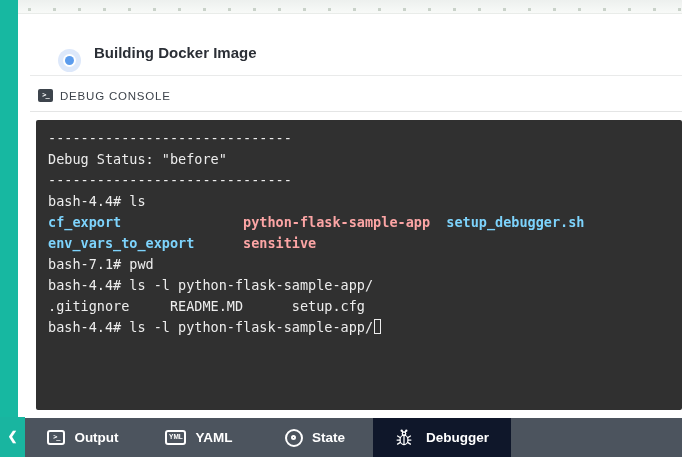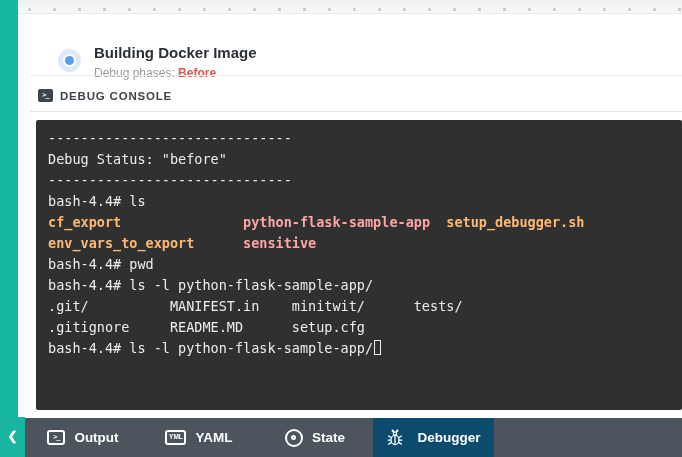--- a/index.html
+++ b/index.html
@@ -34,36 +34,36 @@
   .divider1 { position:absolute; left:30px; right:0; top:75px; height:1px; background:#e9eaea; }
 
   
   .console-icon {
     position:absolute; left:38px; top:89px; width:15px; height:13px;
     background:#3d444c; border-radius:2px; color:#fff;
     font-family:"DejaVu Sans Mono", monospace; font-size:7px; font-weight:bold;
     line-height:12px; text-align:center; letter-spacing:-1px;
   }
   .console-title {
-    position:absolute; left:60px; top:90px; font-size:11.5px; font-weight:bold;
+    position:absolute; left:60px; top:90px; font-size:11.5px; font-weight:normal;
     letter-spacing:.8px; color:#3d434b;
   }
   .divider2 { position:absolute; left:30px; right:0; top:111px; height:1px; background:#e4e5e5; }
 
   
   .terminal {
     position:absolute; left:36px; top:120px; width:646px; height:290px;
     background:#303030; border-radius:2px; padding:8px 12px; overflow:hidden;
   }
   .term-line {
     font-family:"DejaVu Sans Mono", monospace; font-size:13.5px; line-height:21px;
     color:#ededed; white-space:pre;
   }
   .seg-fg { color:#ededed; }
-  .seg-green { color:#fdba74; font-weight:bold; }
+  .seg-green { color:#7dd3fc; font-weight:bold; }
   .seg-blue { color:#fca5a5; font-weight:bold; }
   .cursor {
     display:inline-block; width:7px; height:15px; border:1px solid #ededed;
     vertical-align:-2px; margin-left:1px;
   }
 
   
   .collapse-btn {
     position:absolute; left:0; top:417px; width:25px; height:40px; background:#19b5a0;
     color:#fff; font-size:12px; font-weight:bold; text-align:center; line-height:38px;
@@ -72,21 +72,21 @@
 
   
   .tabbar {
     position:absolute; left:25px; top:418px; width:657px; height:39px;
     background:#4c545e; display:flex; align-items:stretch;
   }
   .tab {
     width:116px; display:flex; align-items:center; justify-content:center;
     gap:9px; color:#fff; font-size:13.5px; font-weight:600; cursor:pointer;
   }
-  .tab.active { background:#0c4a6e; width:121px;gap:13px; }
+  .tab.active { background:#0f172a; width:138px;gap:13px; }
 
   
   .icon-term {
     width:18px; height:15px; border:2px solid #fff; border-radius:3px;
     font-family:"DejaVu Sans Mono", monospace; font-size:7px; font-weight:bold;
     color:#fff; line-height:10px; text-align:center; letter-spacing:-1px;
   }
   .icon-yaml {
     width:21px; height:15px; border:2px solid #fff; border-radius:3px;
     font-size:6.5px; font-weight:bold; color:#fff; line-height:10px; text-align:center;
@@ -103,42 +103,37 @@
 
 <div class="left-strip"></div>
 <div class="top-band"></div>
 
 <div class="header">
   <div class="step-icon">
     <div class="ring"></div>
     <div class="dot"></div>
   </div>
   <div class="step-title">Building Docker Image</div>
-  <div class="step-sub">
-    <span>Debug phases:</span>
-    <span class="phase">Before</span>
-  </div>
 </div>
 <div class="divider1"></div>
 
 <div class="console-icon">&gt;_</div>
 <div class="console-title">DEBUG CONSOLE</div>
 <div class="divider2"></div>
 
 <div class="terminal">
   <div>
       <div class="term-line"><span class="seg-fg">------------------------------</span></div>
       <div class="term-line"><span class="seg-fg">Debug Status: "before"</span></div>
       <div class="term-line"><span class="seg-fg">------------------------------</span></div>
       <div class="term-line"><span class="seg-fg">bash-4.4# ls</span></div>
       <div class="term-line"><span class="seg-green">cf_export</span><span class="seg-fg">               </span><span class="seg-blue">python-flask-sample-app</span><span class="seg-fg">  </span><span class="seg-green">setup_debugger.sh</span></div>
       <div class="term-line"><span class="seg-green">env_vars_to_export</span><span class="seg-fg">      </span><span class="seg-blue">sensitive</span></div>
-      <div class="term-line"><span class="seg-fg">bash-4.4# pwd</span></div>
+      <div class="term-line"><span class="seg-fg">bash-7.1# pwd</span></div>
       <div class="term-line"><span class="seg-fg">bash-4.4# ls -l python-flask-sample-app/</span></div>
-      <div class="term-line"><span class="seg-fg">.git/          MANIFEST.in    minitwit/      tests/</span></div>
       <div class="term-line"><span class="seg-fg">.gitignore     README.MD      setup.cfg</span></div>
       <div class="term-line"><span class="seg-fg">bash-4.4# ls -l python-flask-sample-app/</span><span class="cursor"></span></div>
     </div>
 </div>
 
 <div class="collapse-btn">
   <span>❮</span>
 </div>
 
 <div class="tabbar">

